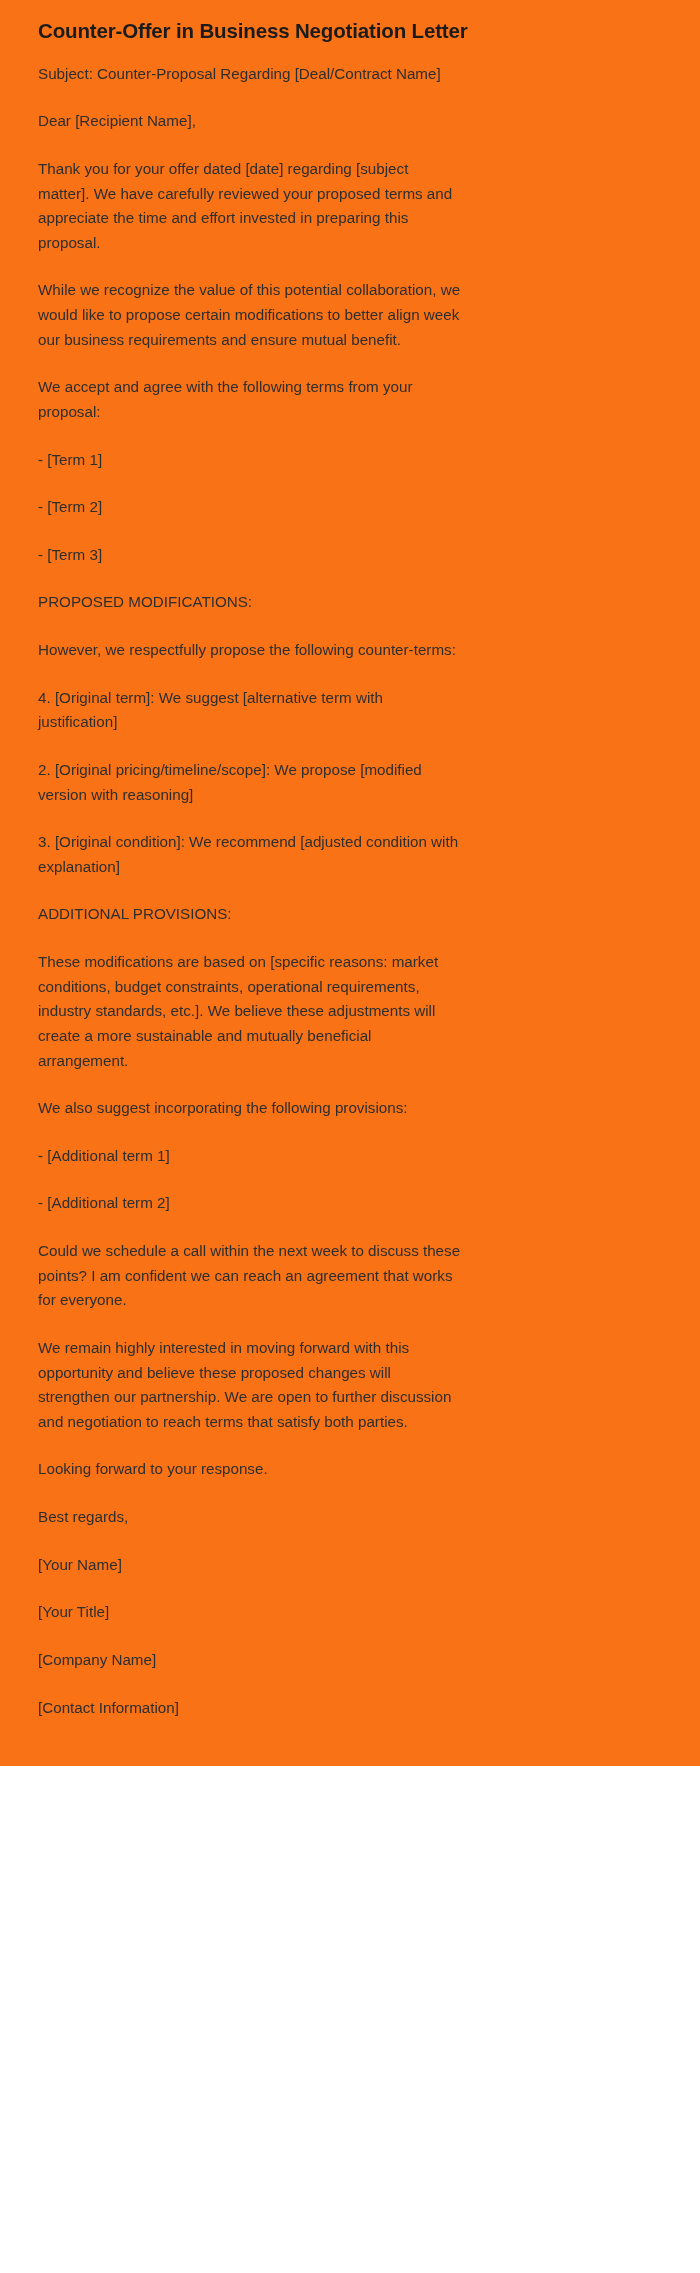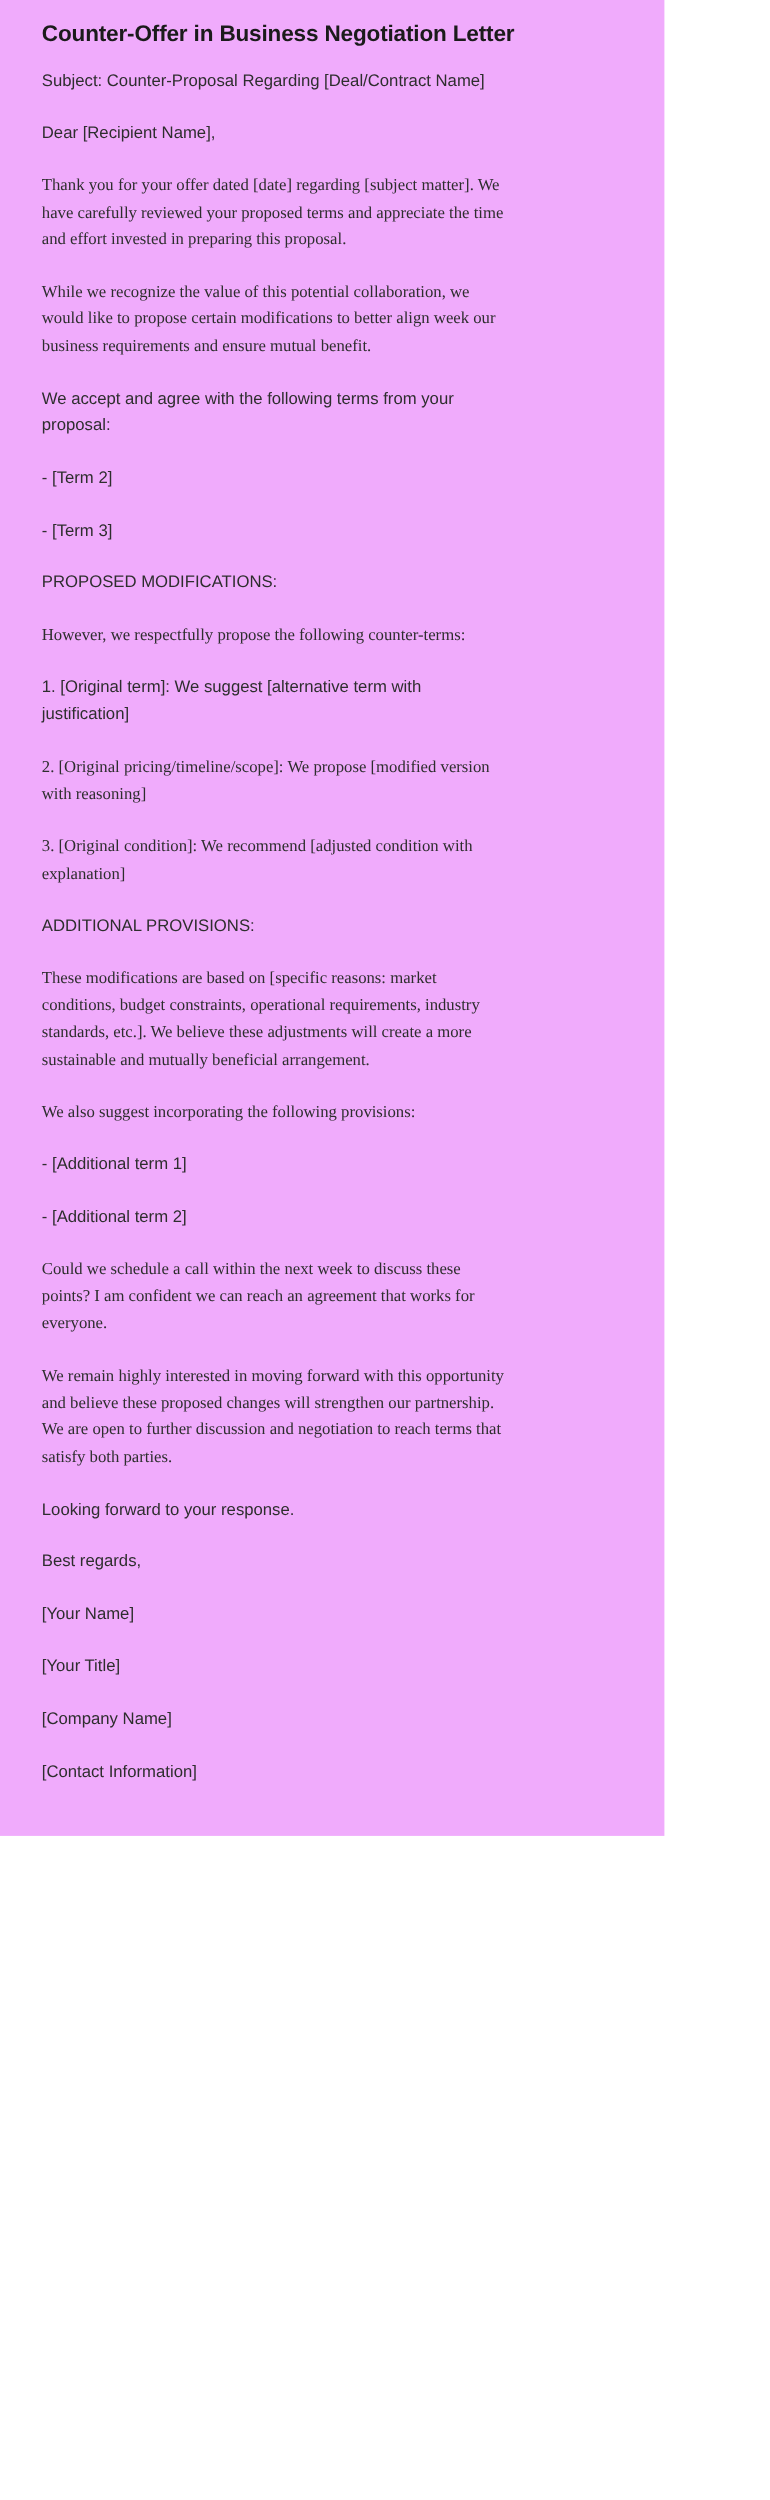--- a/index.html
+++ b/index.html
@@ -8,43 +8,42 @@
     background: #ffffff;
   }
   body {
     width: 700px;
     min-height: 2273px;
     font-family: "Liberation Sans", sans-serif;
     color: #2a2a2a;
     -webkit-font-smoothing: antialiased;
   }
   .page {
-    width: 604px;
+    width: 700px;
     box-sizing: border-box;
     padding: 18px 38px 30px 38px;
-    background: #f0abfc;
+    background: #f97316;
   }
   .doc-title {
     font-size: 20.5px;
     font-weight: bold;
     line-height: 1.3;
     color: #1b1b1b;
     margin: 0 0 17px 0;
     letter-spacing: -0.15px;
   }
   .para {
     font-size: 15.2px;
     line-height: 1.62;
     color: #2e2e2e;
     margin: 0 0 23px 0;
     max-width: 420px;
   }
   .para.wide {
     max-width: 425px;
-    font-family: Liberation Serif, serif;
   }
   .para.section-head {
     margin-bottom: 23px;
   }
   .para:last-child {
     margin-bottom: 16px;
   }
 </style>
 </head>
 <body>
@@ -57,28 +56,29 @@
 
   <p class="para">Dear [Recipient Name],</p>
 
   <p class="para wide">Thank you for your offer dated [date] regarding [subject matter]. We have carefully reviewed your proposed terms and appreciate the time and effort invested in preparing this proposal.</p>
 
   <p class="para wide">While we recognize the value of this potential collaboration, we would like to propose certain modifications to better align week our business requirements and ensure mutual benefit.</p>
 
 
   <p class="para">We accept and agree with the following terms from your proposal:</p>
 
+  <p class="para">- [Term 1]</p>
   <p class="para">- [Term 2]</p>
   <p class="para">- [Term 3]</p>
 
   <p class="para section-head">PROPOSED MODIFICATIONS:</p>
 
   <p class="para wide">However, we respectfully propose the following counter-terms:</p>
 
-  <p class="para">1. [Original term]: We suggest [alternative term with justification]</p>
+  <p class="para">4. [Original term]: We suggest [alternative term with justification]</p>
   <p class="para wide">2. [Original pricing/timeline/scope]: We propose [modified version with reasoning]</p>
   <p class="para wide">3. [Original condition]: We recommend [adjusted condition with explanation]</p>
 
 
   <p class="para section-head">ADDITIONAL PROVISIONS:</p>
 
   <p class="para wide">These modifications are based on [specific reasons: market conditions, budget constraints, operational requirements, industry standards, etc.]. We believe these adjustments will create a more sustainable and mutually beneficial arrangement.</p>
 
   <p class="para wide">We also suggest incorporating the following provisions:</p>
 

